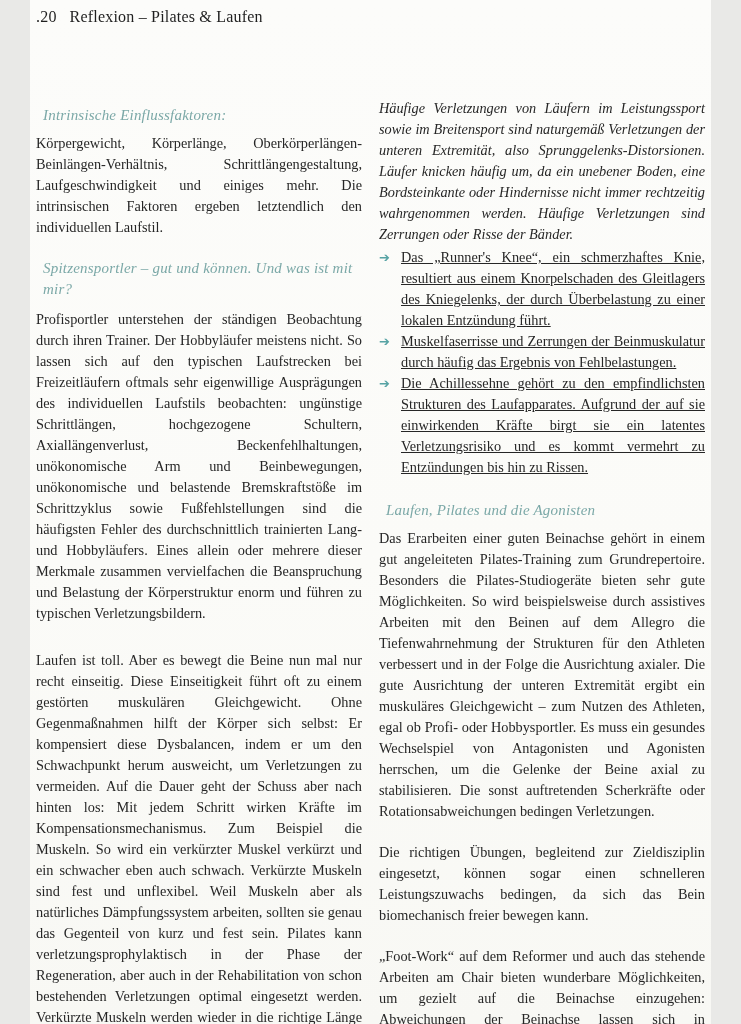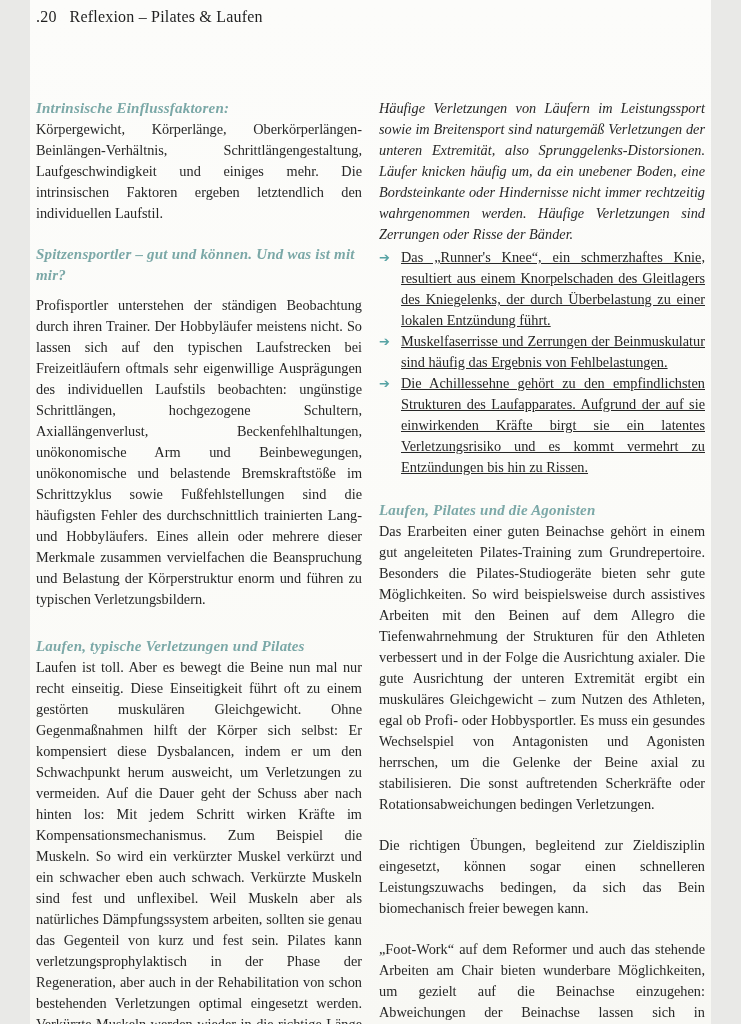--- a/index.html
+++ b/index.html
@@ -28,24 +28,24 @@
     margin-top:72px;
   }
   .col{
     width:354px;
     font-size:14.3px;
     line-height:21px;
   }
   .heading{
     color:#7ba8a7;
     font-style:italic;
-    font-weight:700;
+    font-weight:400;
     font-size:15px;
     line-height:21px;
-    margin:0;
+    margin:7px;
     letter-spacing:0.2px;
   }
   .para{
     margin:0;
     text-align:justify;
     hyphens:auto;
     -webkit-hyphens:auto;
   }
   .mb2{margin-bottom:2px;font-style:italic;}
   .mb20{margin-bottom:20px;}
@@ -83,35 +83,34 @@
 
   <div class="columns">
 
     <div class="col">
       <h3 class="heading">Intrinsische Einflussfaktoren:</h3>
       <p class="para mb20">Körpergewicht, Körperlänge, Oberkörperlängen-Beinlängen-Verhältnis, Schrittlängengestaltung, Laufgeschwindigkeit und einiges mehr. Die intrinsischen Faktoren ergeben letztendlich den individuellen Laufstil.</p>
 
       <h3 class="heading">Spitzensportler – gut und können. Und was ist mit mir?</h3>
       <p class="para mb26">Profisportler unterstehen der ständigen Beobachtung durch ihren Trainer. Der Hobbyläufer meistens nicht. So lassen sich auf den typischen Laufstrecken bei Freizeitläufern oftmals sehr eigenwillige Ausprägungen des individuellen Laufstils beobachten: ungünstige Schrittlängen, hochgezogene Schultern, Axiallängenverlust, Beckenfehlhaltungen, unökonomische Arm und Beinbewegungen, unökonomische und belastende Bremskraftstöße im Schrittzyklus sowie Fußfehlstellungen sind die häufigsten Fehler des durchschnittlich trainierten Lang- und Hobbyläufers. Eines allein oder mehrere dieser Merkmale zusammen vervielfachen die Beanspruchung und Belastung der Körperstruktur enorm und führen zu typischen Verletzungsbildern.</p>
 
-      <h3 class="heading">Laufen, typische Verletzungen und Pilates</h3>
       <p class="para">Laufen ist toll. Aber es bewegt die Beine nun mal nur recht einseitig. Diese Einseitigkeit führt oft zu einem gestörten muskulären Gleichgewicht. Ohne Gegenmaßnahmen hilft der Körper sich selbst: Er kompensiert diese Dysbalancen, indem er um den Schwachpunkt herum ausweicht, um Verletzungen zu vermeiden. Auf die Dauer geht der Schuss aber nach hinten los: Mit jedem Schritt wirken Kräfte im Kompensationsmechanismus. Zum Beispiel die Muskeln. So wird ein verkürzter Muskel verkürzt und ein schwacher eben auch schwach. Verkürzte Muskeln sind fest und unflexibel. Weil Muskeln aber als natürliches Dämpfungssystem arbeiten, sollten sie genau das Gegenteil von kurz und fest sein. Pilates kann verletzungsprophylaktisch in der Phase der Regeneration, aber auch in der Rehabilitation von schon bestehenden Verletzungen optimal eingesetzt werden. Verkürzte Muskeln werden wieder in die richtige Länge gebracht und schwache Muskeln gestärkt. Außerdem werden ungünstige Beinachsen fokussiert.</p>
     </div>
 
     <div class="col">
       <p class="para mb2">Häufige Verletzungen von Läufern im Leistungssport sowie im Breitensport sind naturgemäß Verletzungen der unteren Extremität, also Sprunggelenks-Distorsionen. Läufer knicken häufig um, da ein unebener Boden, eine Bordsteinkante oder Hindernisse nicht immer rechtzeitig wahrgenommen werden. Häufige Verletzungen sind Zerrungen oder Risse der Bänder.</p>
 
       <ul class="bullets">
         <li class="bullet">
           <span class="arrow">➔</span>
           <span class="btext">Das „Runner's Knee“, ein schmerzhaftes Knie, resultiert aus einem Knorpelschaden des Gleitlagers des Kniegelenks, der durch Überbelastung zu einer lokalen Entzündung führt.</span>
         </li>
         <li class="bullet">
           <span class="arrow">➔</span>
-          <span class="btext">Muskelfaserrisse und Zerrungen der Beinmuskulatur sind häufig das Ergebnis von Fehlbelastungen.</span>
+          <span class="btext">Muskelfaserrisse und Zerrungen der Beinmuskulatur durch häufig das Ergebnis von Fehlbelastungen.</span>
         </li>
         <li class="bullet">
           <span class="arrow">➔</span>
           <span class="btext">Die Achillessehne gehört zu den empfindlichsten Strukturen des Laufapparates. Aufgrund der auf sie einwirkenden Kräfte birgt sie ein latentes Verletzungsrisiko und es kommt vermehrt zu Entzündungen bis hin zu Rissen.</span>
         </li>
       </ul>
 
       <h3 class="heading">Laufen, Pilates und die Agonisten</h3>
       <p class="para mb20">Das Erarbeiten einer guten Beinachse gehört in einem gut angeleiteten Pilates-Training zum Grundrepertoire. Besonders die Pilates-Studiogeräte bieten sehr gute Möglichkeiten. So wird beispielsweise durch assistives Arbeiten mit den Beinen auf dem Allegro die Tiefenwahrnehmung der Strukturen für den Athleten verbessert und in der Folge die Ausrichtung axialer. Die gute Ausrichtung der unteren Extremität ergibt ein muskuläres Gleichgewicht – zum Nutzen des Athleten, egal ob Profi- oder Hobbysportler. Es muss ein gesundes Wechselspiel von Antagonisten und Agonisten herrschen, um die Gelenke der Beine axial zu stabilisieren. Die sonst auftretenden Scherkräfte oder Rotationsabweichungen bedingen Verletzungen.</p>
       <p class="para mb20">Die richtigen Übungen, begleitend zur Zieldisziplin eingesetzt, können sogar einen schnelleren Leistungszuwachs bedingen, da sich das Bein biomechanisch freier bewegen kann.</p>

